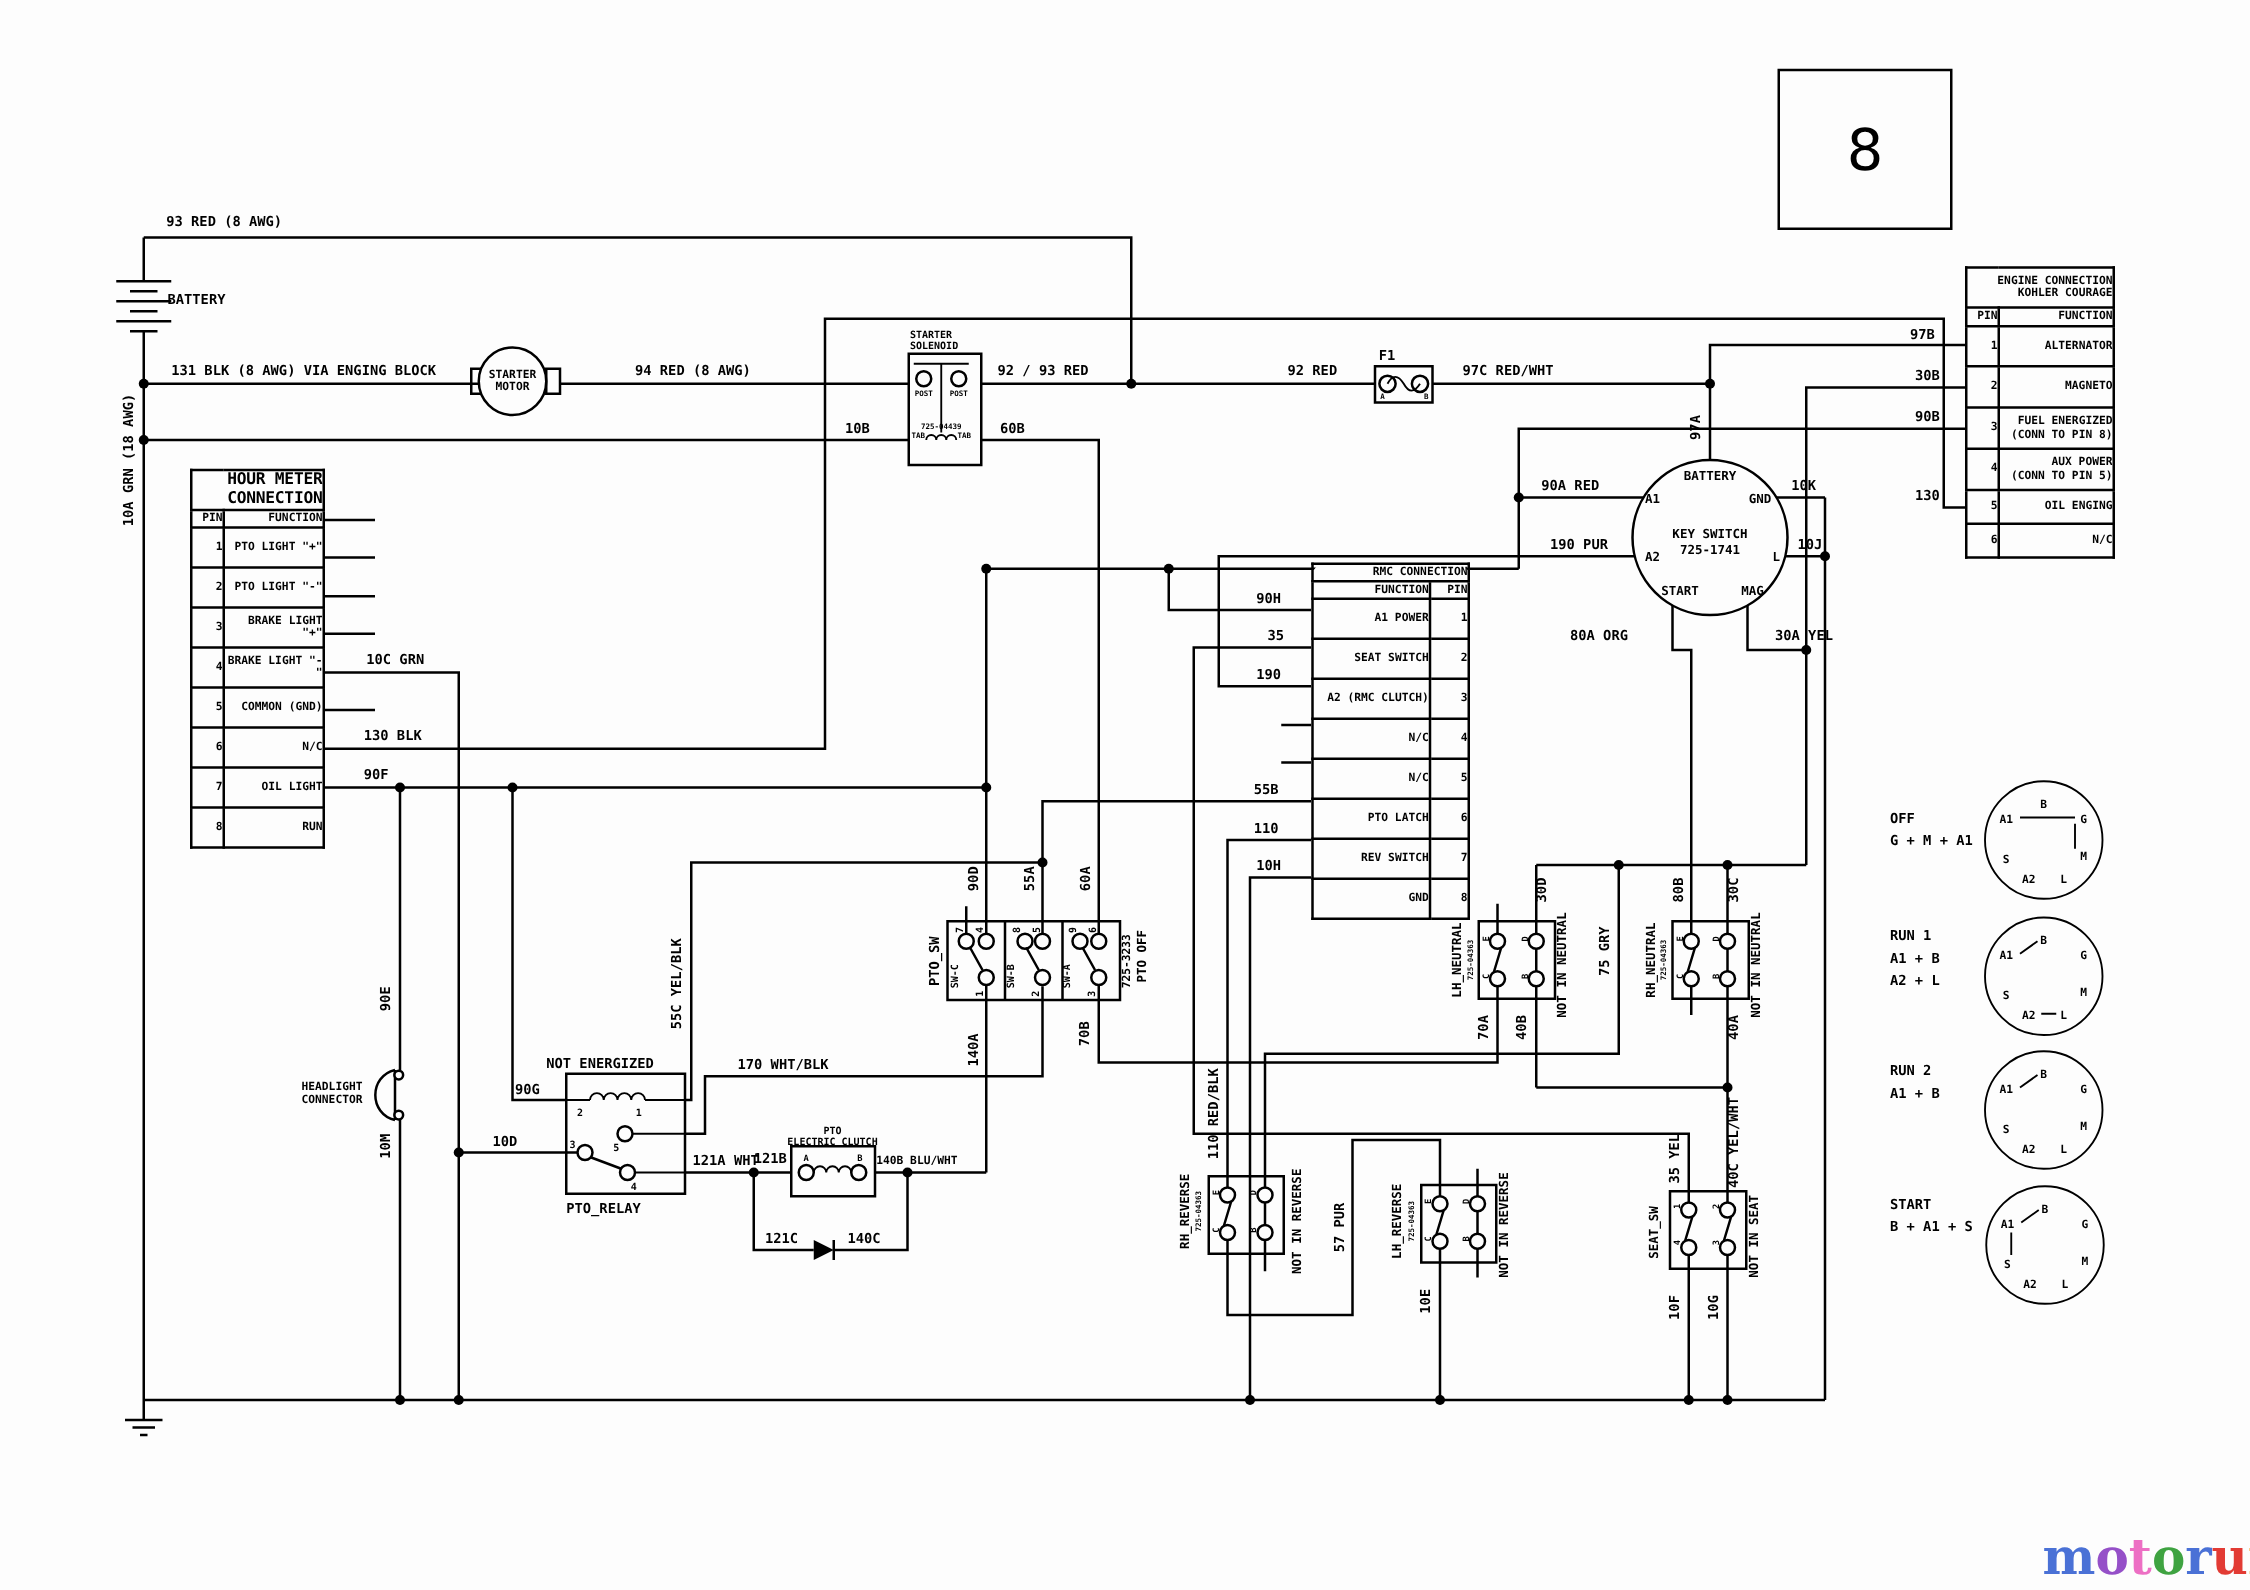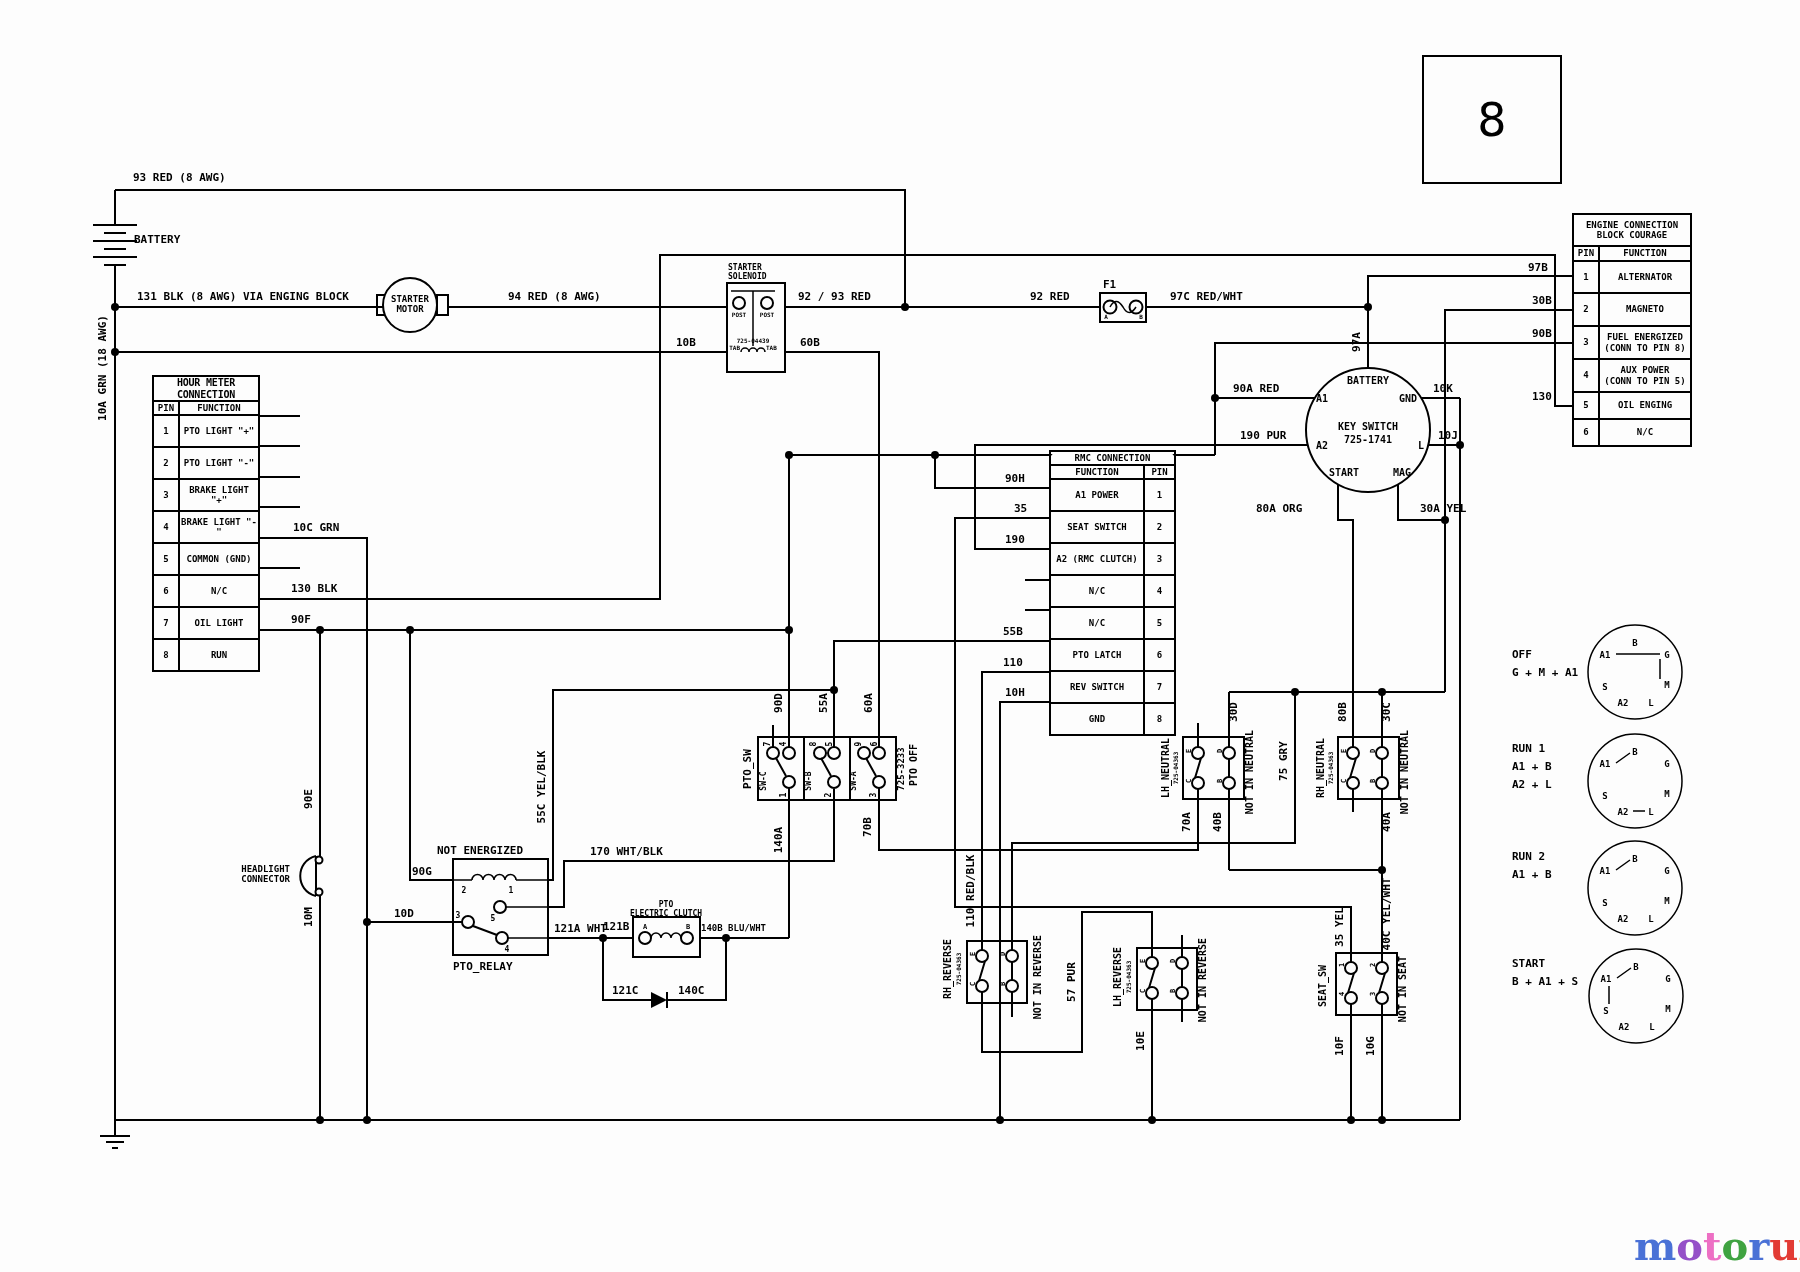--- a/index.html
+++ b/index.html
@@ -15,22 +15,22 @@
   .t{font-size:11px;}
   .t10{font-size:10px;}
   .t9{font-size:9px;}
   .t8{font-size:8px;}
   .t7{font-size:7px;}
   .t6{font-size:6px;}
   .mid{text-anchor:middle;}
   .end{text-anchor:end;}
   .sch-table{position:absolute;border-collapse:collapse;table-layout:fixed;background:#fdfdfd;}
   .sch-table td{border:2px solid #000;font:bold 9px "DejaVu Sans Mono",monospace;
-                text-align:center;padding:0;line-height:1.15;overflow:hidden;margin-top:48px;}
-  .sch-table td.tt{font-size:10px;letter-spacing:-0.2px;}
+                text-align:right;padding:0;line-height:1.15;overflow:hidden;margin-top:48px;}
+  .sch-table td.tt{font-size:13px;letter-spacing:-0.2px;}
   .num8{position:absolute;left:1422px;top:55px;width:136px;height:125px;border:2px solid #000;
         display:flex;align-items:center;justify-content:center;
         font:400 46px "DejaVu Sans",sans-serif;color:#000;}
   .drawno{position:absolute;left:1408px;top:1186px;width:346px;text-align:right;
           font:400 53px "Liberation Sans",sans-serif;letter-spacing:-1px;color:#141414;}
   .wm{position:absolute;left:1634px;top:1222px;font:700 40px "DejaVu Serif",serif;white-space:nowrap;}
 </style>
 </head>
 <body>
 
@@ -469,21 +469,21 @@
 
 <table class="sch-table" style="left:1572px;top:213px;width:118px;">
   <colgroup>
         <col style="width:26px">
         <col style="width:92px">
       </colgroup>
   <tbody>
         <tr>
           <td colspan="2" style="height:30px">
     <div>ENGINE CONNECTION</div>
-    <div>BLOCK COURAGE</div>
+    <div>KOHLER COURAGE</div>
   </td>
         </tr>
   <tr>
     <td style="height:13px">PIN</td>
     <td>FUNCTION</td>
   </tr>
   <tr>
           <td style="height:30px">1</td>
           <td>ALTERNATOR</td>
         </tr>

